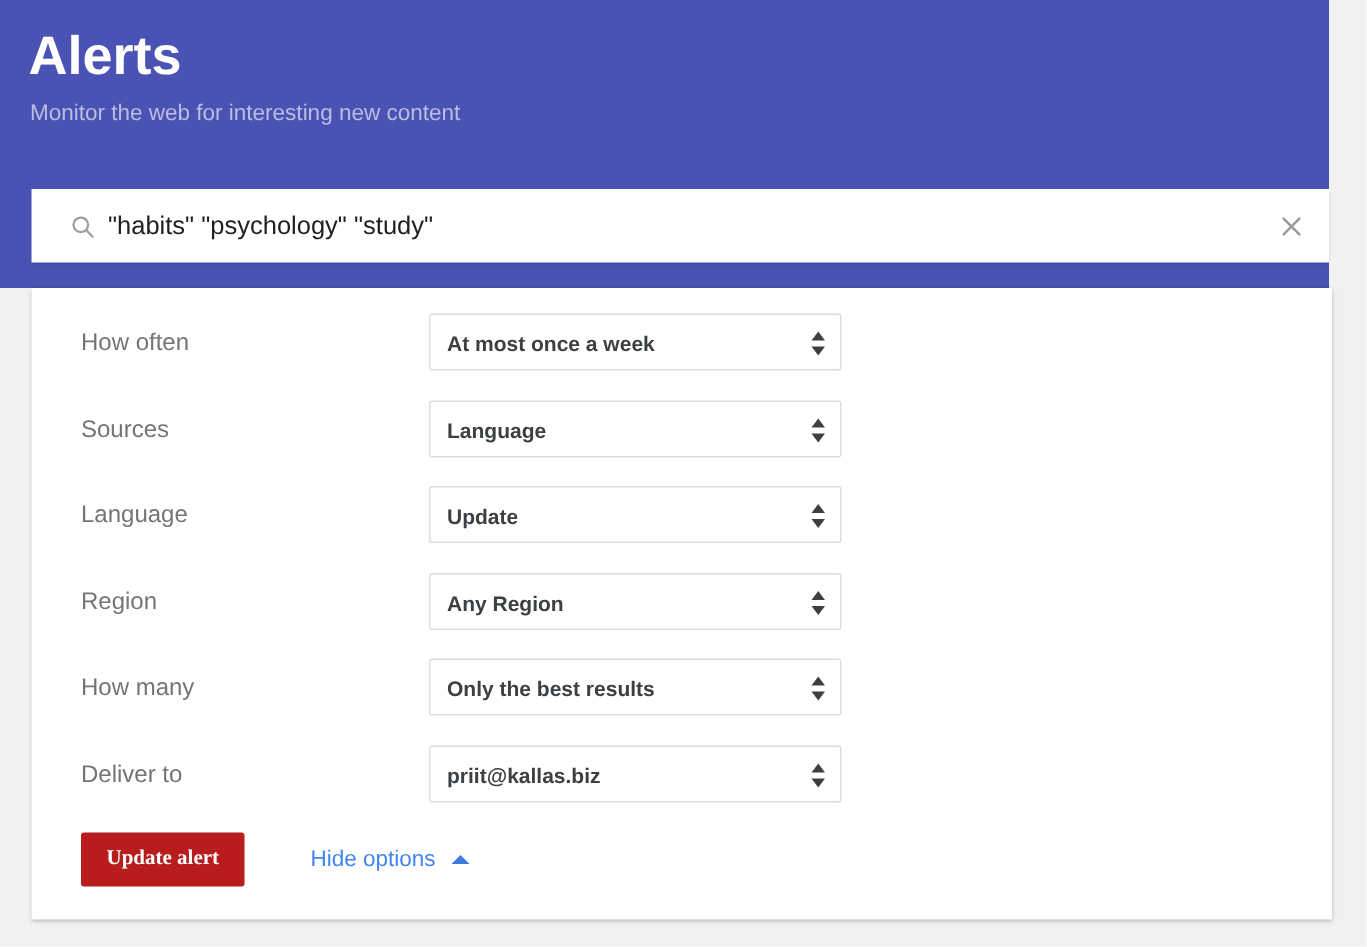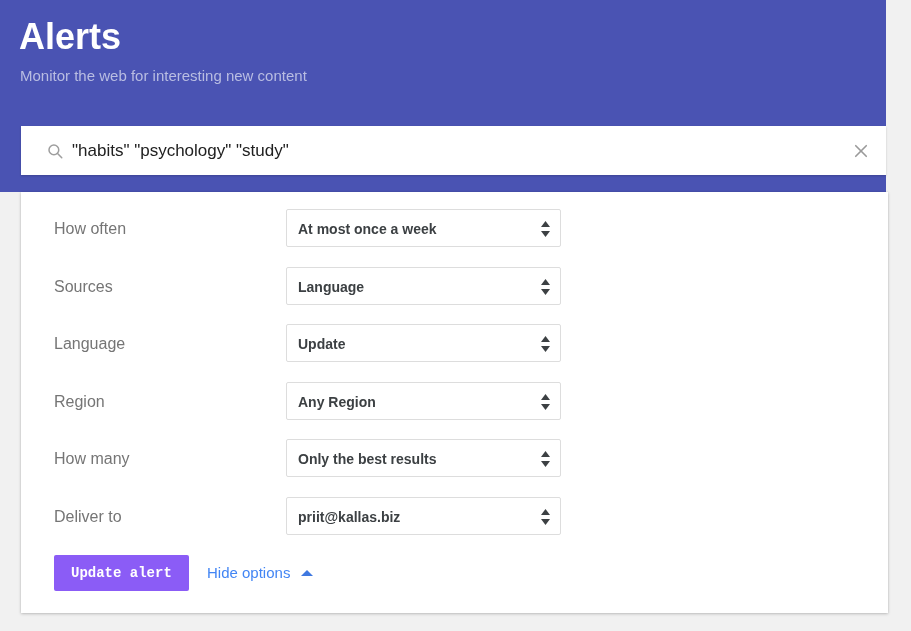--- a/index.html
+++ b/index.html
@@ -182,23 +182,23 @@
     height: 48px;
   }
   .update-btn {
     position: absolute;
     left: 33px;
     top: 0;
     height: 36px;
     padding: 0 17px;
     border: 0;
     border-radius: 2px;
-    background: #8b5cf6;
+    background: #b91c1c;
     color: #ffffff;
-    font-family: Liberation Mono, monospace;
+    font-family: Liberation Serif, serif;
     font-size: 14px;
     font-weight: bold;
     line-height: 36px;
     cursor: default;
     white-space: nowrap;
   }
   .hide-options {
     position: absolute;
     left: 186px;
     top: 8px;

